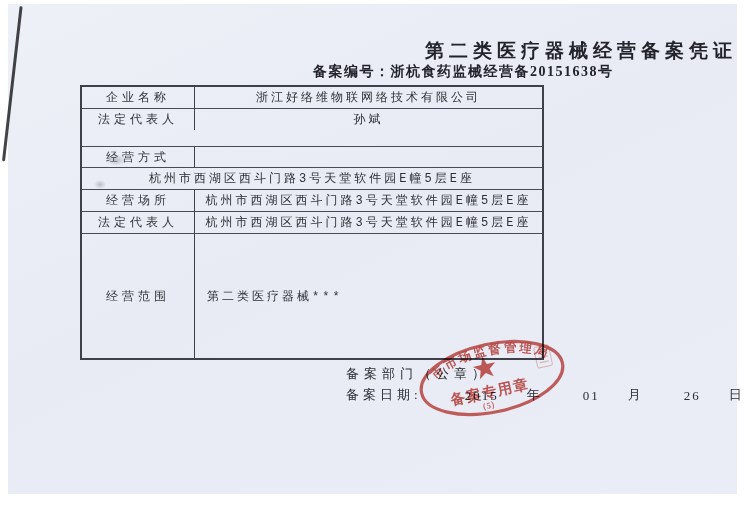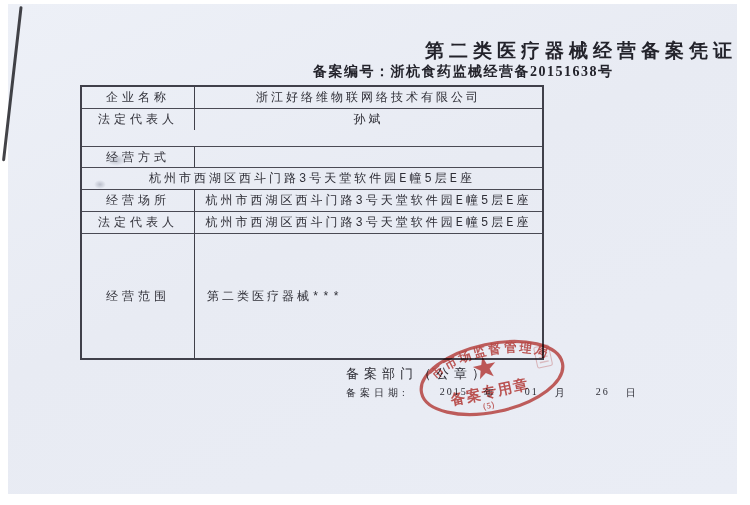--- a/index.html
+++ b/index.html
@@ -36,22 +36,22 @@
         display:flex;align-items:center;justify-content:center;
         font-size:12px;letter-spacing:4px;color:#33333b;box-sizing:border-box;}
   .tvalue{flex:1;display:flex;align-items:center;justify-content:center;
         font-size:12px;letter-spacing:3px;color:#2e2e36;box-sizing:border-box;font-family:Liberation Mono, monospace;}
   .h22{height:21px;} .h21{height:20px;margin-top:16px;} .h125{height:124px;}
   .trow.scope .tvalue{justify-content:flex-start;padding-left:12px;}
 
   
   .footer-line1{position:absolute;left:338px;top:361px;font-size:13px;
         letter-spacing:5px;color:#2b2b33;white-space:nowrap;z-index:4;}
-  .footer-line2{position:absolute;left:338px;top:382px;font-size:10px;
-        color:#2b2b33;white-space:nowrap;z-index:4;display:flex;align-items:flex-start;}
+  .footer-line2{position:absolute;left:338px;top:382px;font-size:13px;
+        color:#2b2b33;white-space:nowrap;z-index:4;display:flex;align-items:flex-end;gap:12px;}
   .footer-line2 .lbl{letter-spacing:4px;}
   .footer-line2 .num{letter-spacing:2px;margin-left:31px;}
   .footer-line2 .unit{margin-left:16px;}
 
   
   .seal-svg{position:absolute;left:390px;top:324px;width:190px;height:100px;
         z-index:5;mix-blend-mode:multiply;opacity:.95;}
   .seal-svg text{font-family:"Liberation Serif","DejaVu Serif",serif;}
 </style>
 </head>

